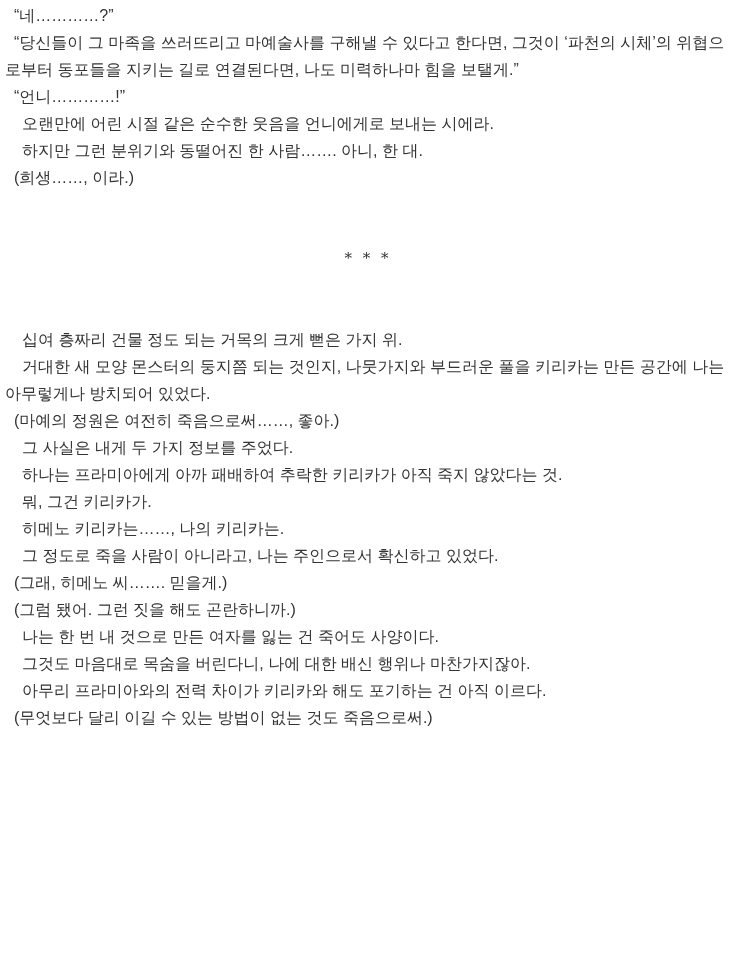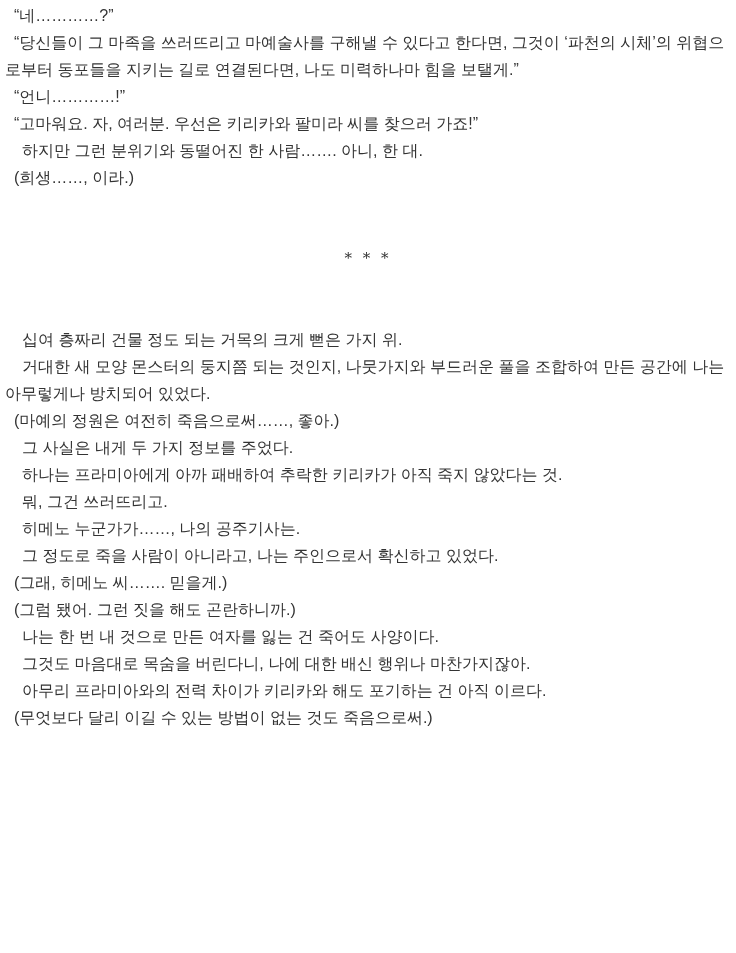--- a/index.html
+++ b/index.html
@@ -47,33 +47,33 @@
   }
 </style>
 </head>
 <body>
 
 <div class="page">
   <div class="section">
       <p class="para hang">“네…………?”</p>
       <p class="para hang">“당신들이 그 마족을 쓰러뜨리고 마예술사를 구해낼 수 있다고 한다면, 그것이 ‘파천의 시체’의 위협으로부터 동포들을 지키는 길로 연결된다면, 나도 미력하나마 힘을 보탤게.”</p>
       <p class="para hang">“언니…………!”</p>
-      <p class="para hang">“고마워요. 자, 여러분. 우선은 키리카와 팔미라 씨를 찾으러 가죠!”</p>
+      <p class="para">오랜만에 어린 시절 같은 순수한 웃음을 언니에게로 보내는 시에라.</p>
       <p class="para">하지만 그런 분위기와 동떨어진 한 사람……. 아니, 한 대.</p>
       <p class="para hang">(희생……, 이라.)</p>
     </div>
   <div class="divider">* * *</div>
   <div class="section">
       <p class="para">십여 층짜리 건물 정도 되는 거목의 크게 뻗은 가지 위.</p>
-      <p class="para">거대한 새 모양 몬스터의 둥지쯤 되는 것인지, 나뭇가지와 부드러운 풀을 조합하여 만든 공간에 나는 아무렇게나 방치되어 있었다.</p>
+      <p class="para">거대한 새 모양 몬스터의 둥지쯤 되는 것인지, 나뭇가지와 부드러운 풀을 키리카는 만든 공간에 나는 아무렇게나 방치되어 있었다.</p>
       <p class="para hang">(마예의 정원은 여전히 죽음으로써……, 좋아.)</p>
       <p class="para">그 사실은 내게 두 가지 정보를 주었다.</p>
       <p class="para">하나는 프라미아에게 아까 패배하여 추락한 키리카가 아직 죽지 않았다는 것.</p>
-      <p class="para">뭐, 그건 쓰러뜨리고.</p>
-      <p class="para">히메노 누군가가……, 나의 공주기사는.</p>
+      <p class="para">뭐, 그건 키리카가.</p>
+      <p class="para">히메노 키리카는……, 나의 키리카는.</p>
       <p class="para">그 정도로 죽을 사람이 아니라고, 나는 주인으로서 확신하고 있었다.</p>
       <p class="para hang">(그래, 히메노 씨……. 믿을게.)</p>
       <p class="para hang">(그럼 됐어. 그런 짓을 해도 곤란하니까.)</p>
       <p class="para">나는 한 번 내 것으로 만든 여자를 잃는 건 죽어도 사양이다.</p>
       <p class="para">그것도 마음대로 목숨을 버린다니, 나에 대한 배신 행위나 마찬가지잖아.</p>
       <p class="para">아무리 프라미아와의 전력 차이가 키리카와 해도 포기하는 건 아직 이르다.</p>
       <p class="para hang">(무엇보다 달리 이길 수 있는 방법이 없는 것도 죽음으로써.)</p>
     </div>
 </div>
 

